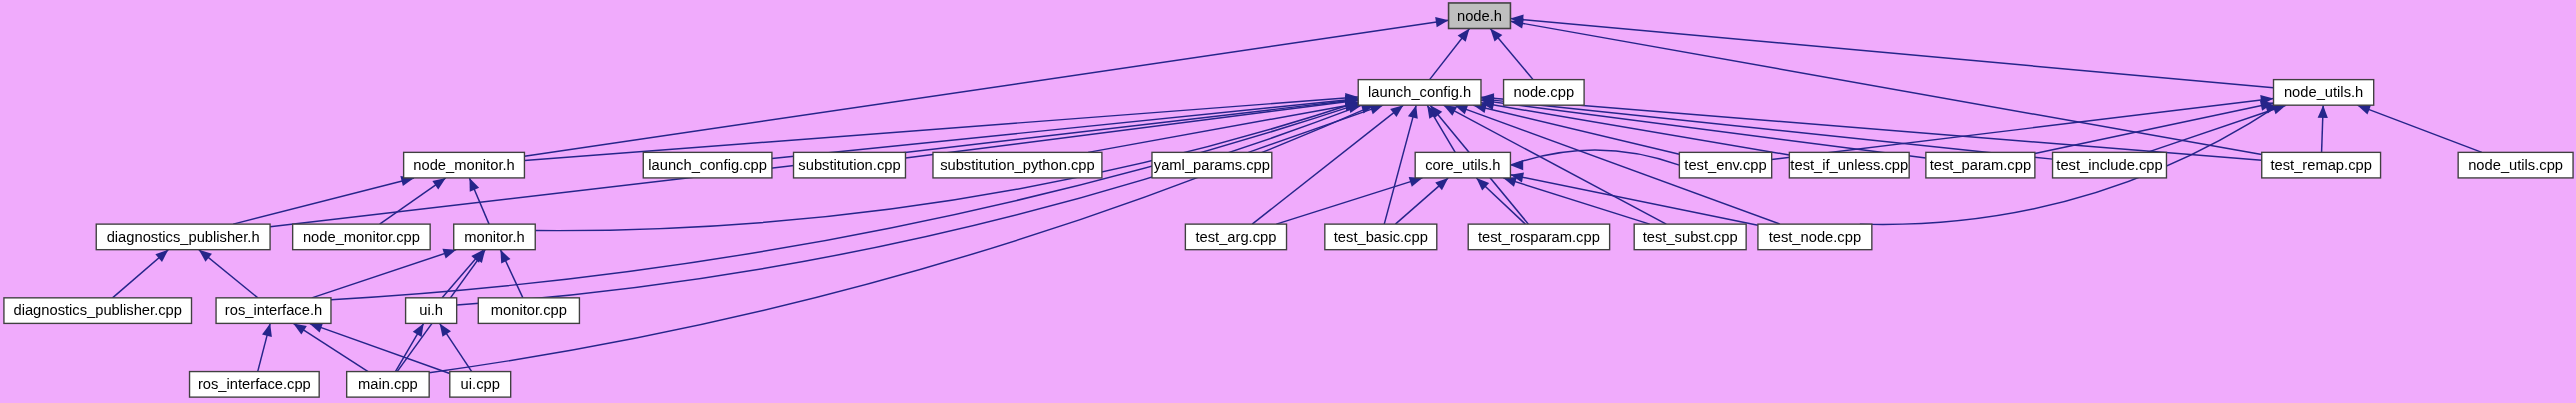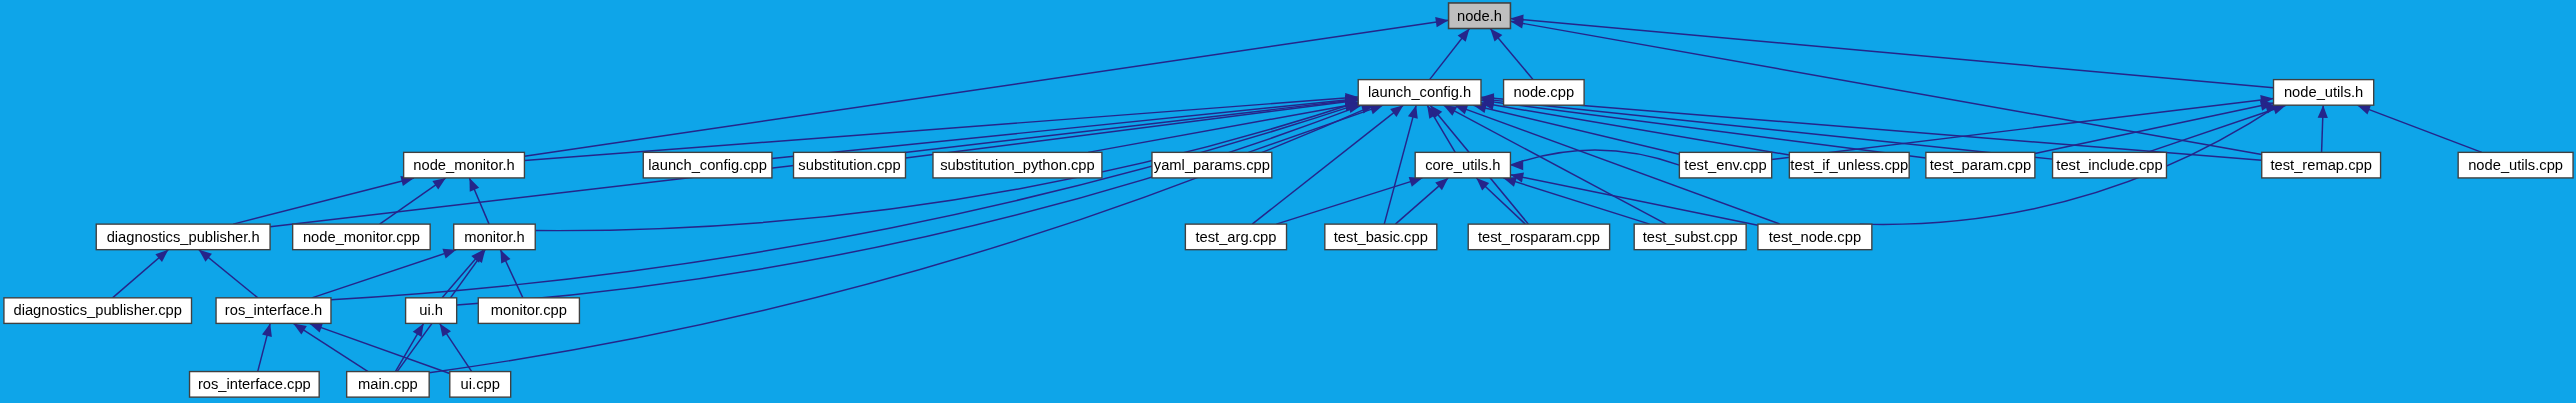--- a/index.html
+++ b/index.html
@@ -1,17 +1,17 @@
 <!DOCTYPE html>
 <html><head>
 <meta charset="utf-8">
 <style>
   html,body{margin:0;padding:0;background:#ffffff;}
   body{font-family:"Liberation Sans","DejaVu Sans",sans-serif;}
-  #graph-wrap{position:relative;width:2576px;height:404px;background:#0ea5e9;overflow:hidden;}
+  #graph-wrap{position:relative;width:2576px;height:404px;background:#f0abfc;overflow:hidden;}
   svg#graph{position:absolute;left:0;top:0;width:2576px;height:404px;display:block;}
   .nodebox rect{stroke:#404040;stroke-width:1.4px;}
   .nodebox text{
     font-family:"Liberation Sans","DejaVu Sans",sans-serif;
     fill:#000000;
     text-anchor:middle;
     dominant-baseline:middle;
   }
   .nodebox.root rect{fill:#bfbfbf;stroke:#404040;stroke-width:1.6px;}
   .nodebox.plain rect{fill:#ffffff;}

